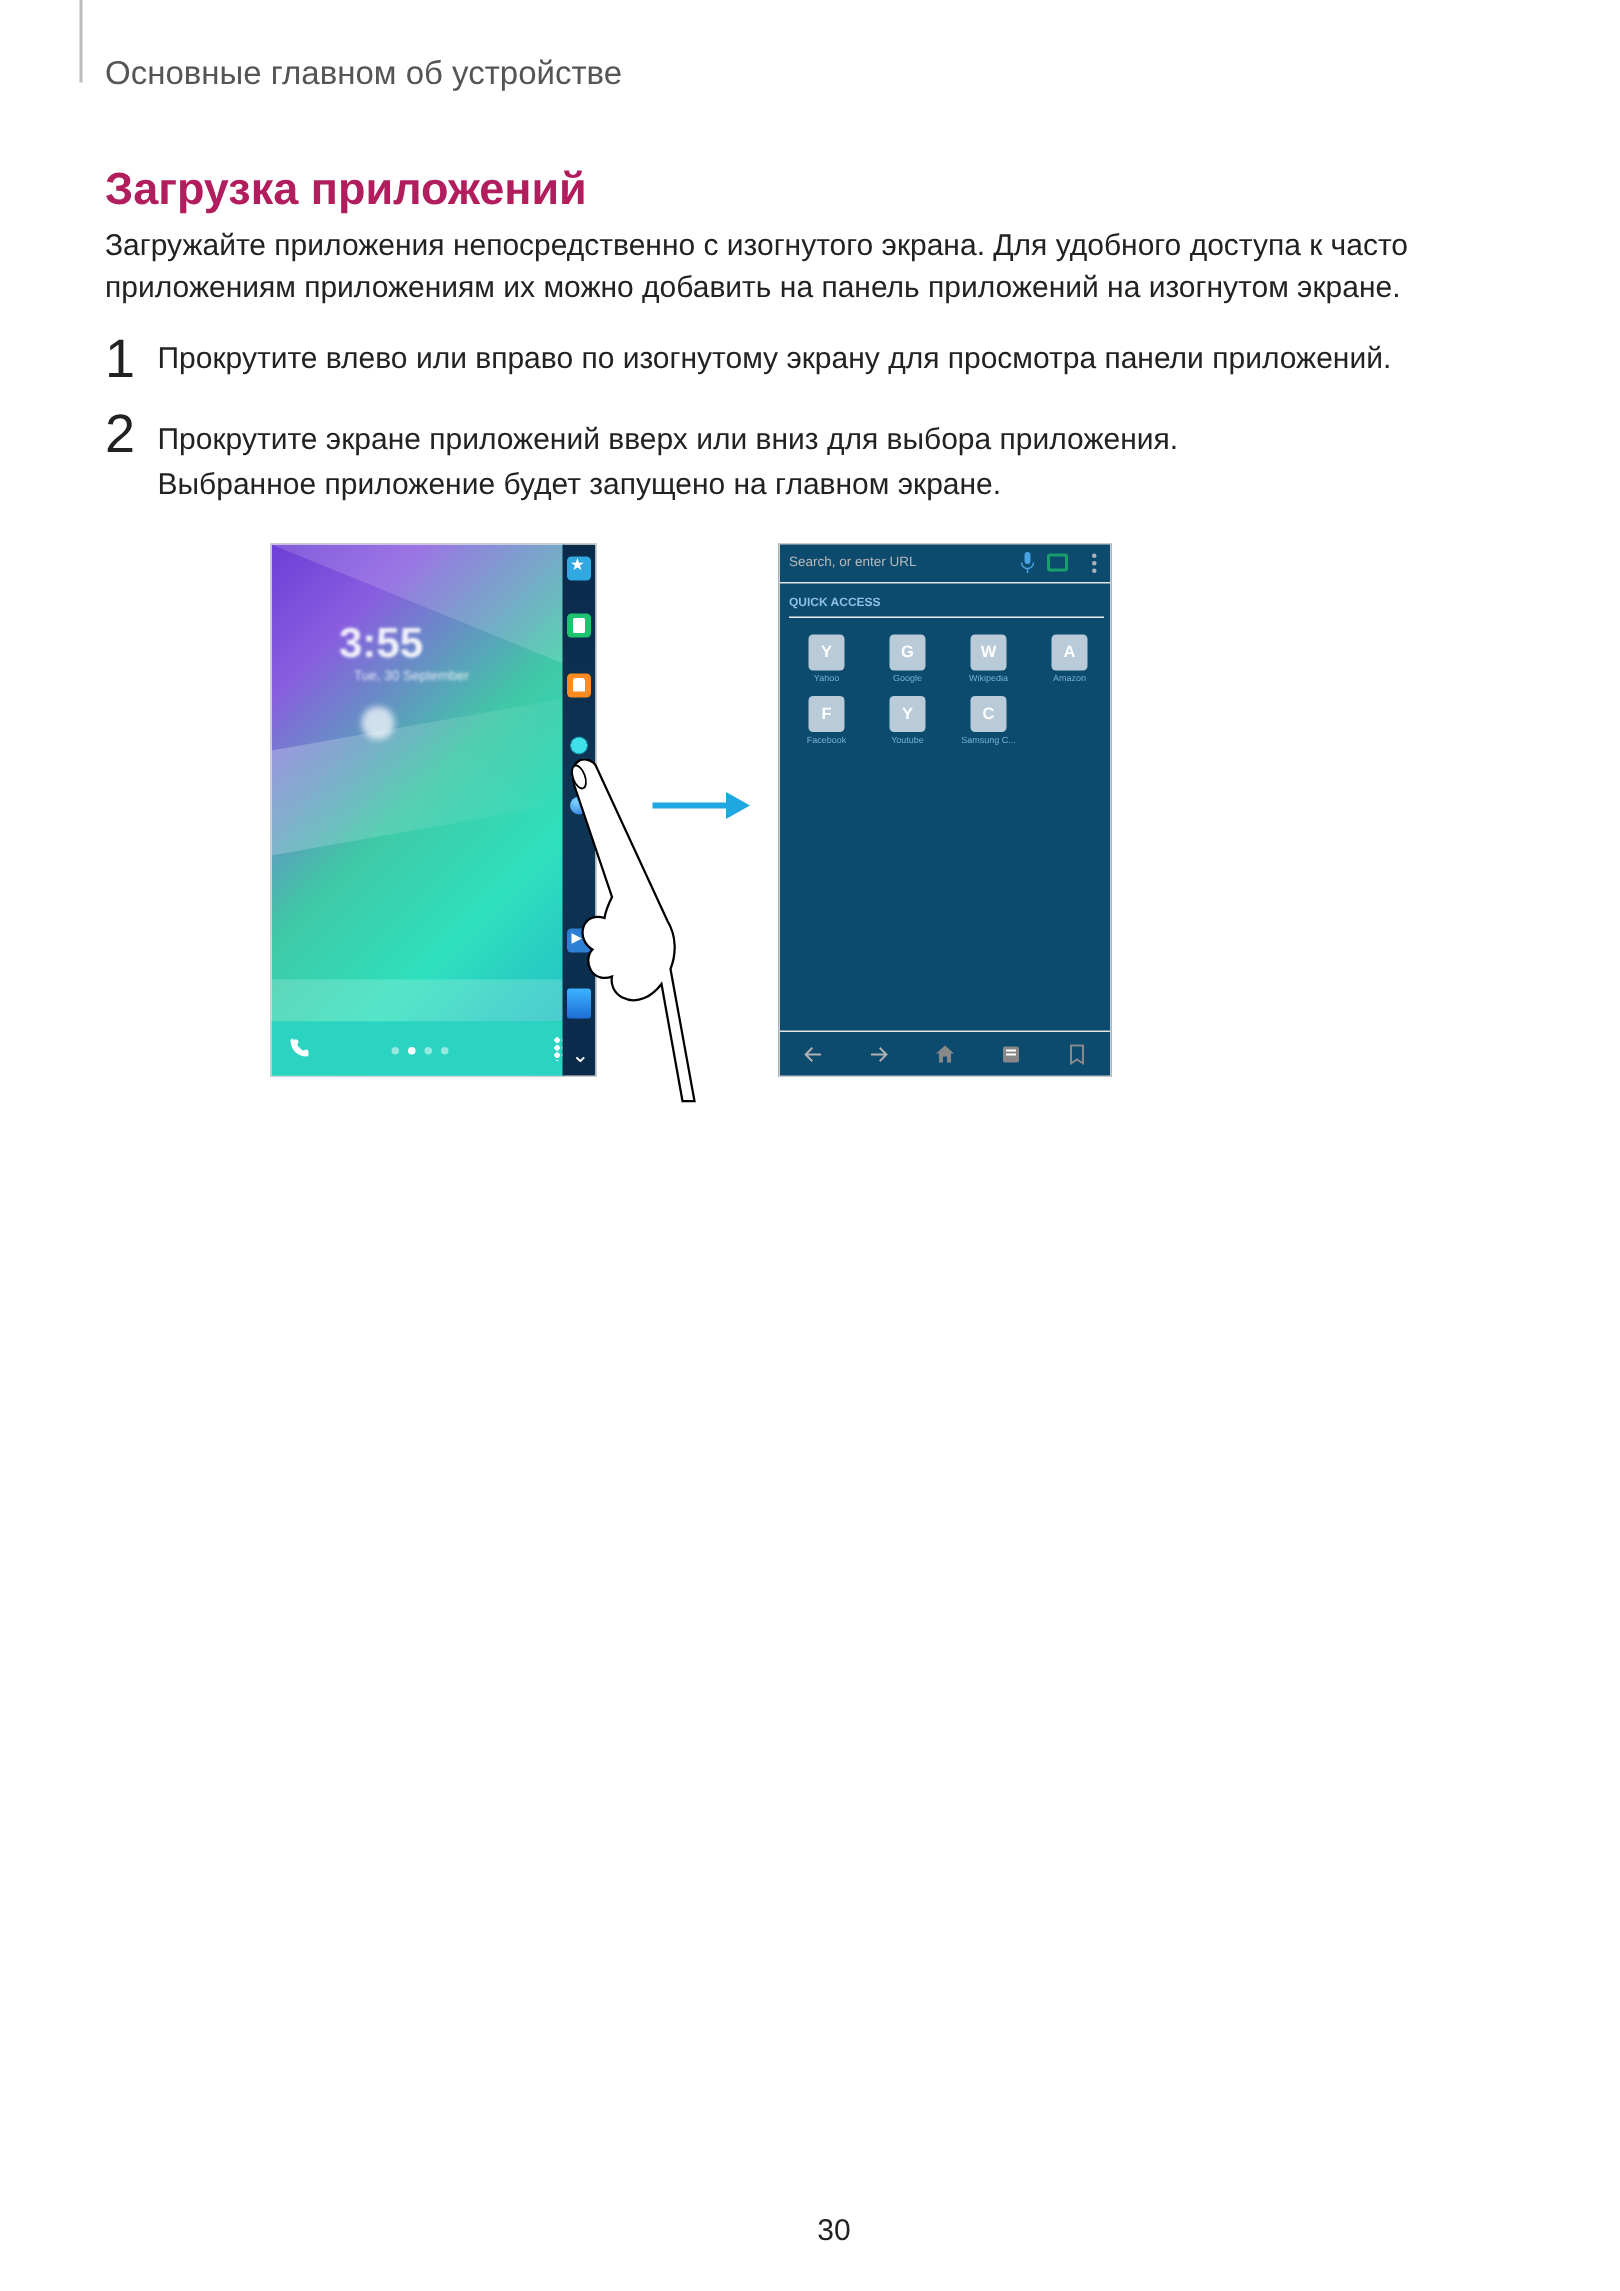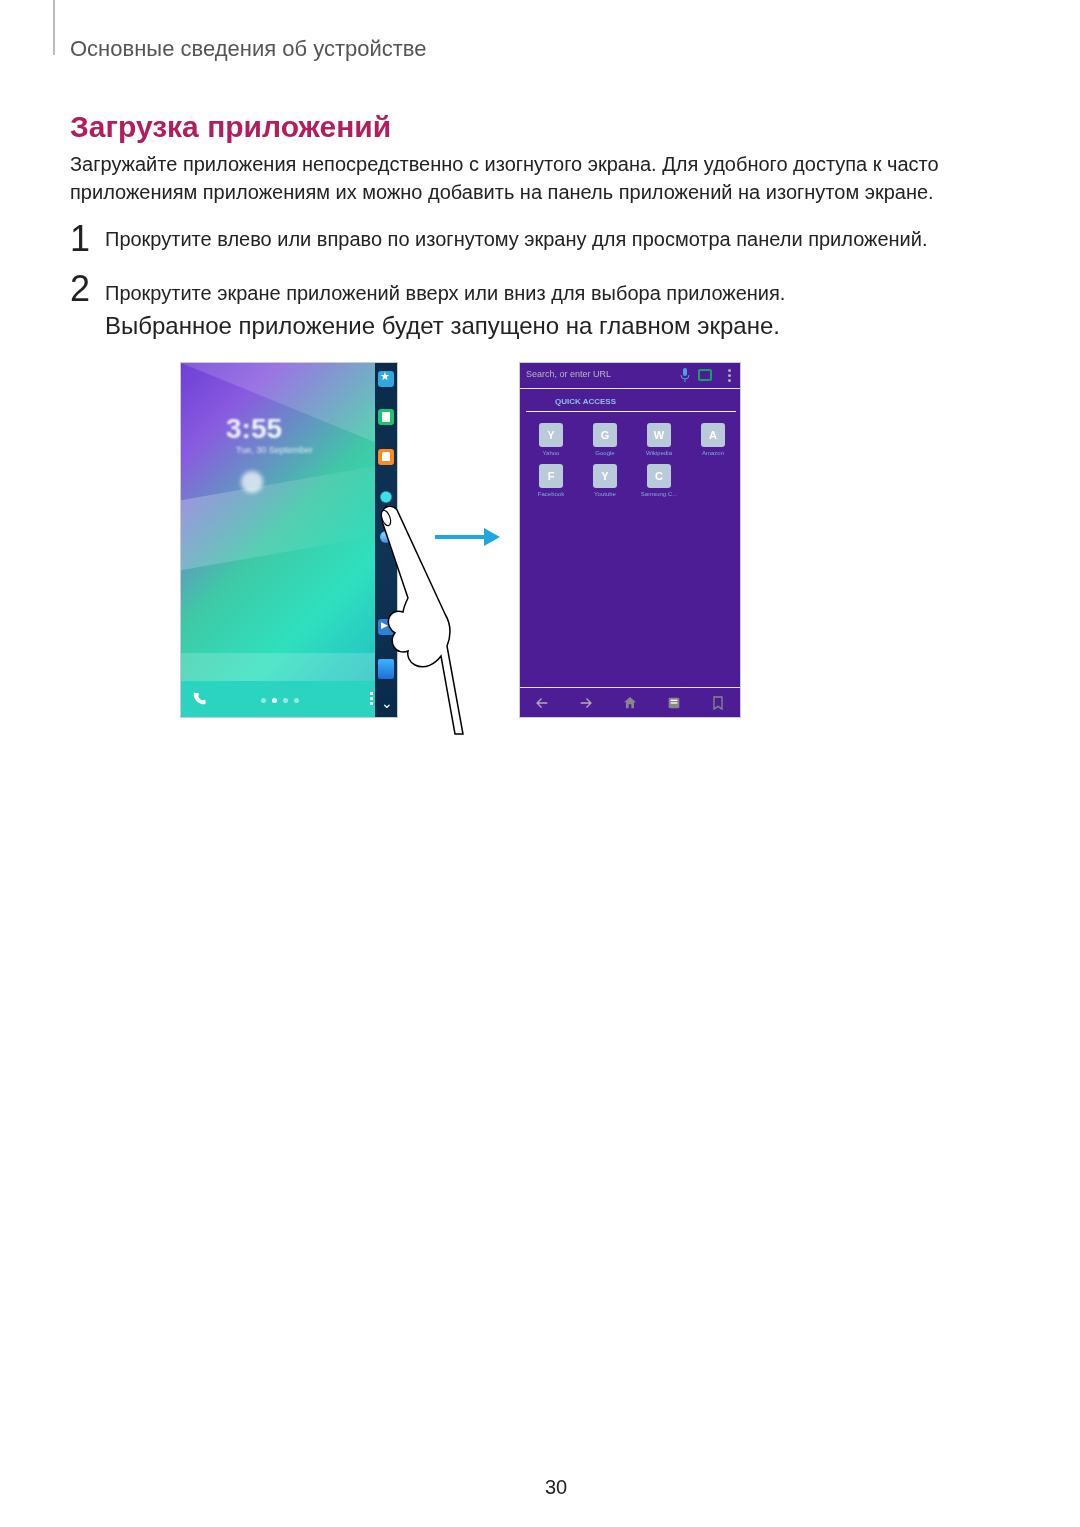--- a/index.html
+++ b/index.html
@@ -74,21 +74,21 @@
     width: 830px;
     font-size: 20px;
     color: #222;
     line-height: 1.5;
   }
   .step2b {
     position: absolute;
     left: 105px;
     top: 312px;
     width: 830px;
-    font-size: 24px;
+    font-size: 20px;
     color: #222;
   }
   .figure {
     position: absolute;
     left: 180px;
     top: 362px;
     width: 570px;
     height: 360px;
   }
   
@@ -144,50 +144,50 @@
   .hand svg{width:100%;height:100%;}
 
   
   .arrow { position:absolute; left:255px; top:168px; width:65px; height:14px; }
   .arrow .shaft{position:absolute;left:0;top:5px;width:50px;height:4px;background:#1fa8e0;}
   .arrow .head{position:absolute;right:0;top:-2px;width:0;height:0;border-left:16px solid #1fa8e0;border-top:9px solid transparent;border-bottom:9px solid transparent;}
 
   
   .phone-right {
     position:absolute; left:339px; top:0; width:222px; height:356px;
-    border:1px solid #ccc; background:#4c1d95;
+    border:1px solid #ccc; background:#0c4a6e;
   }
   .pr-top{position:absolute;left:0;top:0;width:100%;height:26px;border-bottom:1px solid #e4e4e4;}
   .pr-url{position:absolute;left:6px;top:6px;color:#b9b9b9;font-size:9px;filter:blur(.4px);}
   .pr-mic{position:absolute;right:50px;top:5px;width:10px;height:14px;}
   .pr-mic svg{width:10px;height:14px;}
   .pr-tab{position:absolute;right:28px;top:6px;width:14px;height:12px;border:2px solid #18a06a;border-radius:2px;}
   .pr-more{position:absolute;right:8px;top:4px;width:4px;height:16px;}
   .pr-more span{display:block;width:3px;height:3px;border-radius:50%;background:#b0b0b0;margin:2px 0;}
-  .pr-qa{position:absolute;left:6px;top:34px;color:#8fbfe6;font-size:8px;font-weight:bold;filter:blur(.5px);margin-left:29px;}
+  .pr-qa{position:absolute;left:6px;top:34px;color:#8fbfe6;font-size:8px;font-weight:bold;filter:blur(.5px);}
   .pr-hr{position:absolute;left:6px;top:48px;width:210px;height:1px;background:#eee;}
   .pr-grid{position:absolute;left:12px;top:60px;width:200px;}
   .pr-row{display:flex;gap:16px;margin-bottom:8px;}
   .pr-tile{width:38px;text-align:center;}
   .pr-tile .sq{width:24px;height:24px;margin:0 auto;background:#b9cbd9;border-radius:3px;color:#fff;font-size:11px;line-height:24px;font-weight:bold;}
   .pr-tile .lbl{margin-top:3px;font-size:6px;color:#79aed6;white-space:nowrap;overflow:hidden;filter:blur(.3px);}
   .pr-bottom{position:absolute;left:0;bottom:0;width:100%;height:30px;border-top:1px solid #e4e4e4;display:flex;align-items:center;justify-content:space-around;}
   .pr-bottom .nb{width:16px;height:16px;color:#b0b0b0;fill:#b0b0b0;}
   .pr-bottom svg{width:16px;height:16px;}
 
   .page-num {
     position:absolute; left:0; bottom:28px; width:1080px; text-align:center;
     font-size:20px; color:#222;margin-left:16px;
   }
 </style>
 </head>
 <body>
 
 <div class="vline"></div>
-<div class="breadcrumb">Основные сведения об устройстве</div>
+<div class="breadcrumb">Основные главном об устройстве</div>
 <div class="section-title">Загрузка приложений</div>
 <div class="intro">Загружайте приложения непосредственно с изогнутого экрана. Для удобного доступа к часто приложениям приложениям их можно добавить на панель приложений на изогнутом экране.</div>
 
 <div class="step1num">1</div>
 <div class="step1text">Прокрутите влево или вправо по изогнутому экрану для просмотра панели приложений.</div>
 
 <div class="step2num">2</div>
 <div class="step2text">Прокрутите экране приложений вверх или вниз для выбора приложения.</div>
 <div class="step2b">Выбранное приложение будет запущено на главном экране.</div>
 

